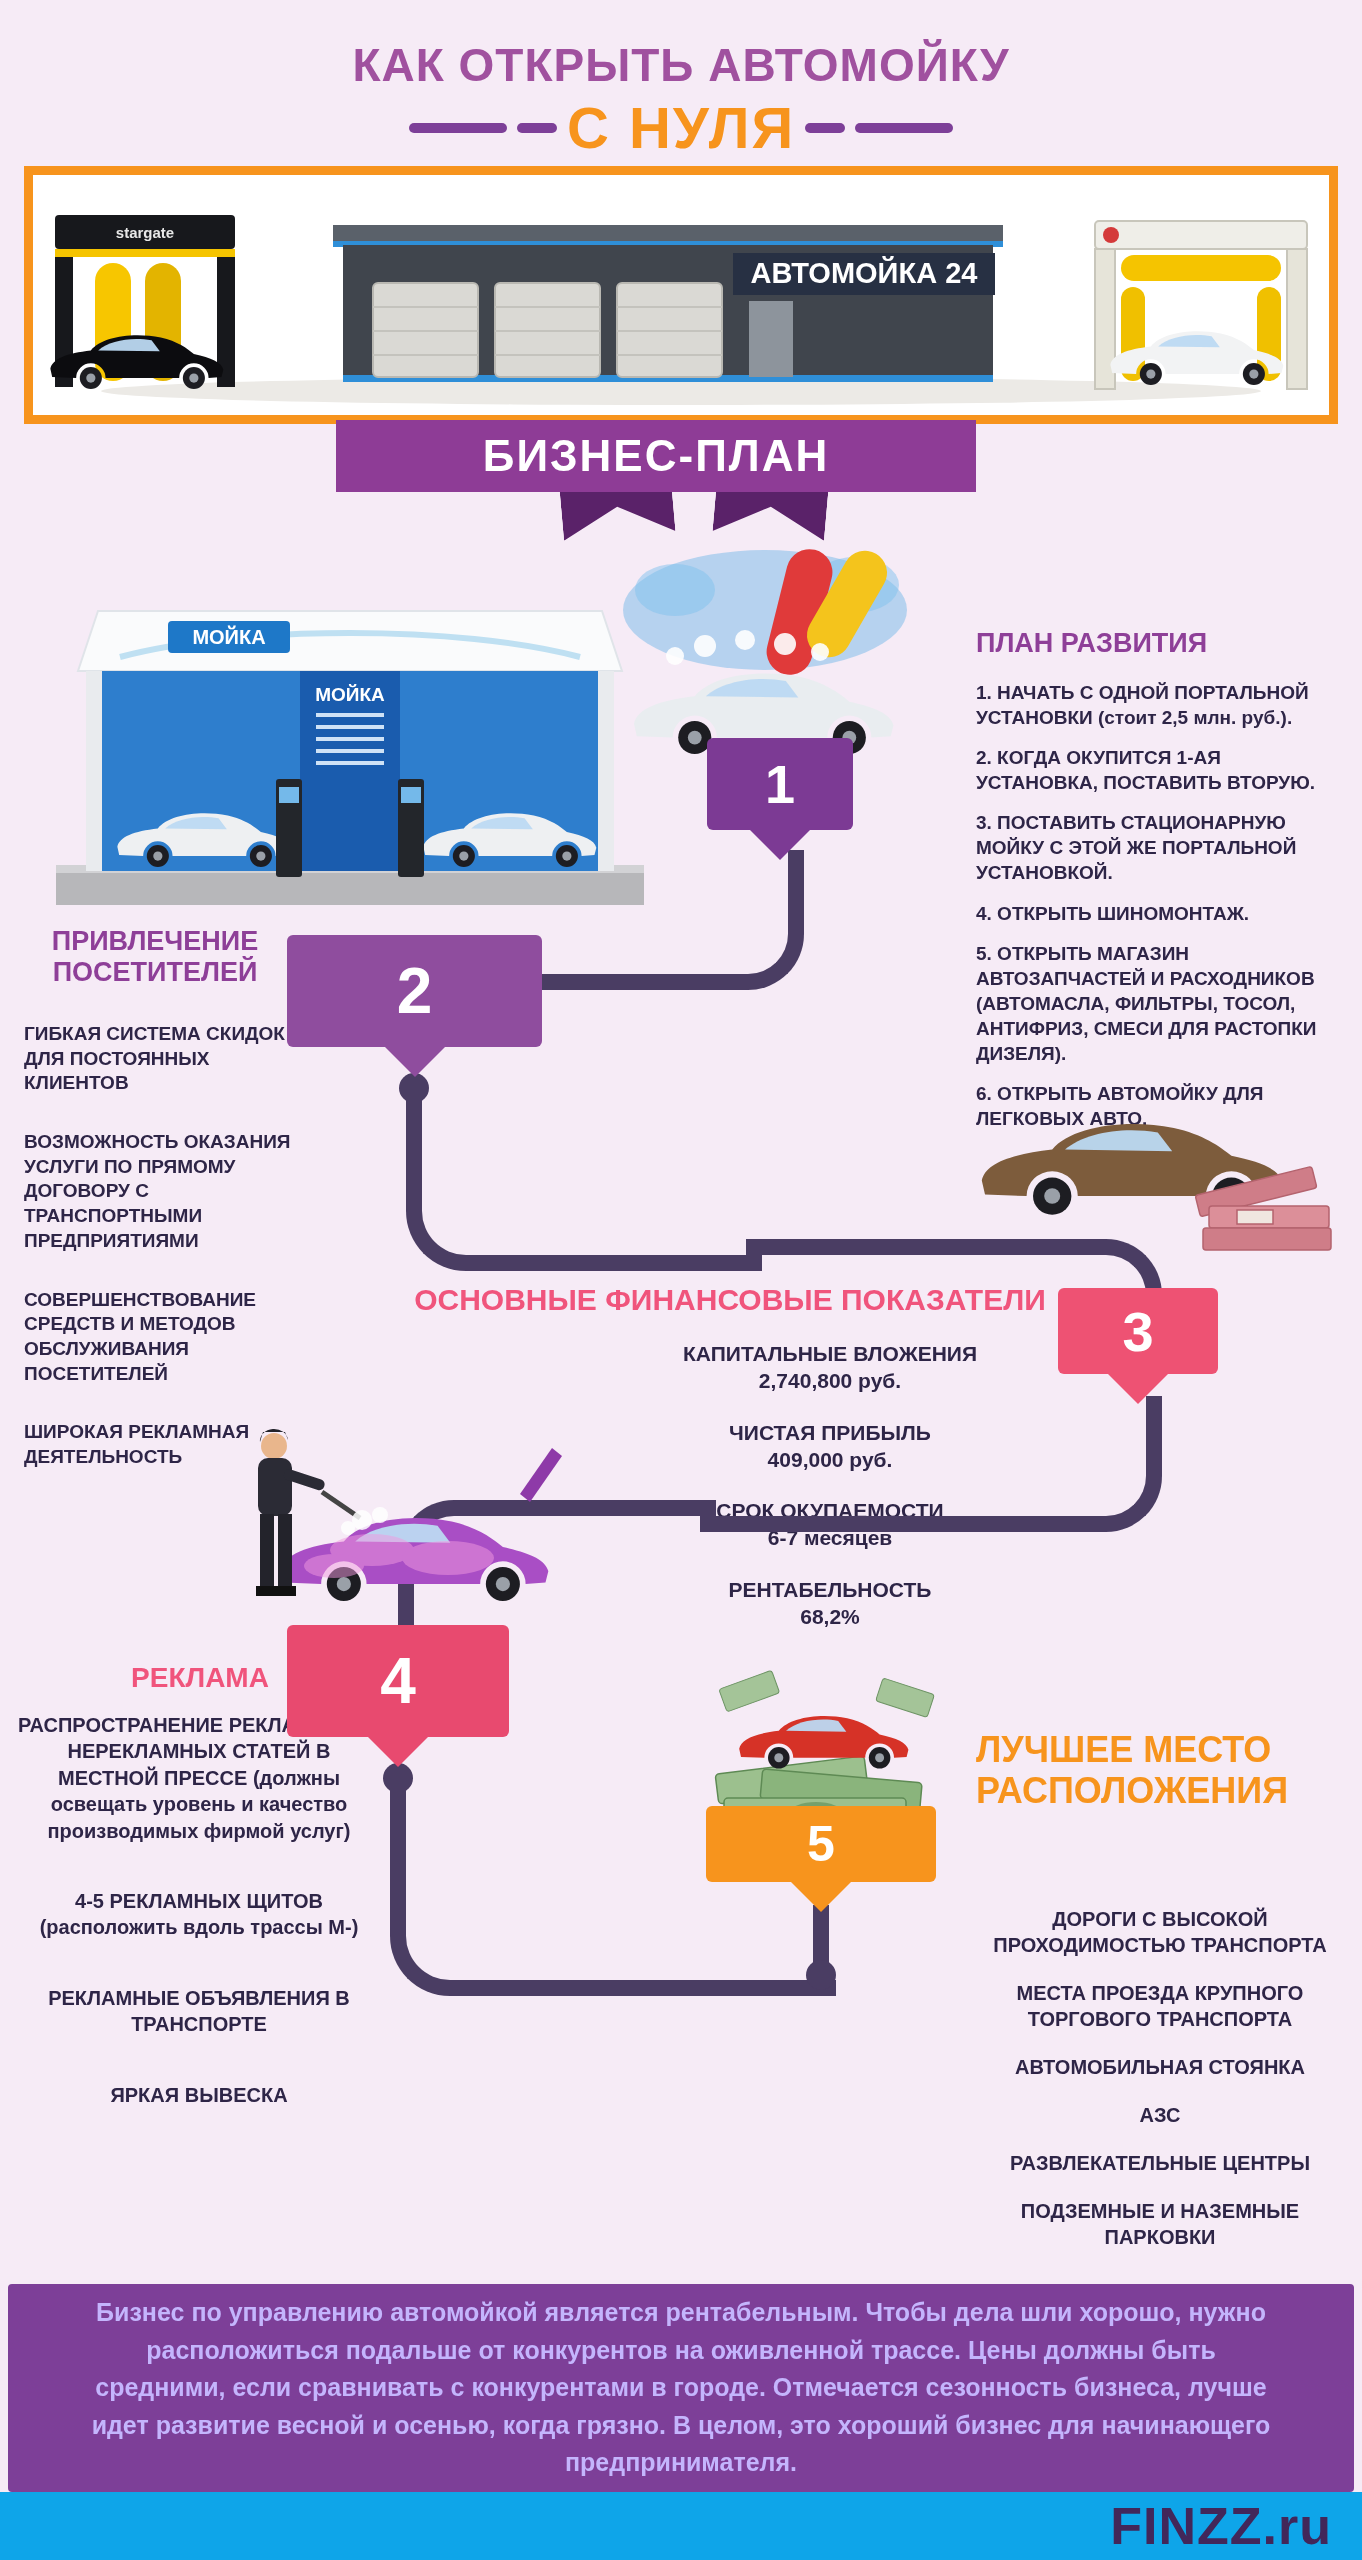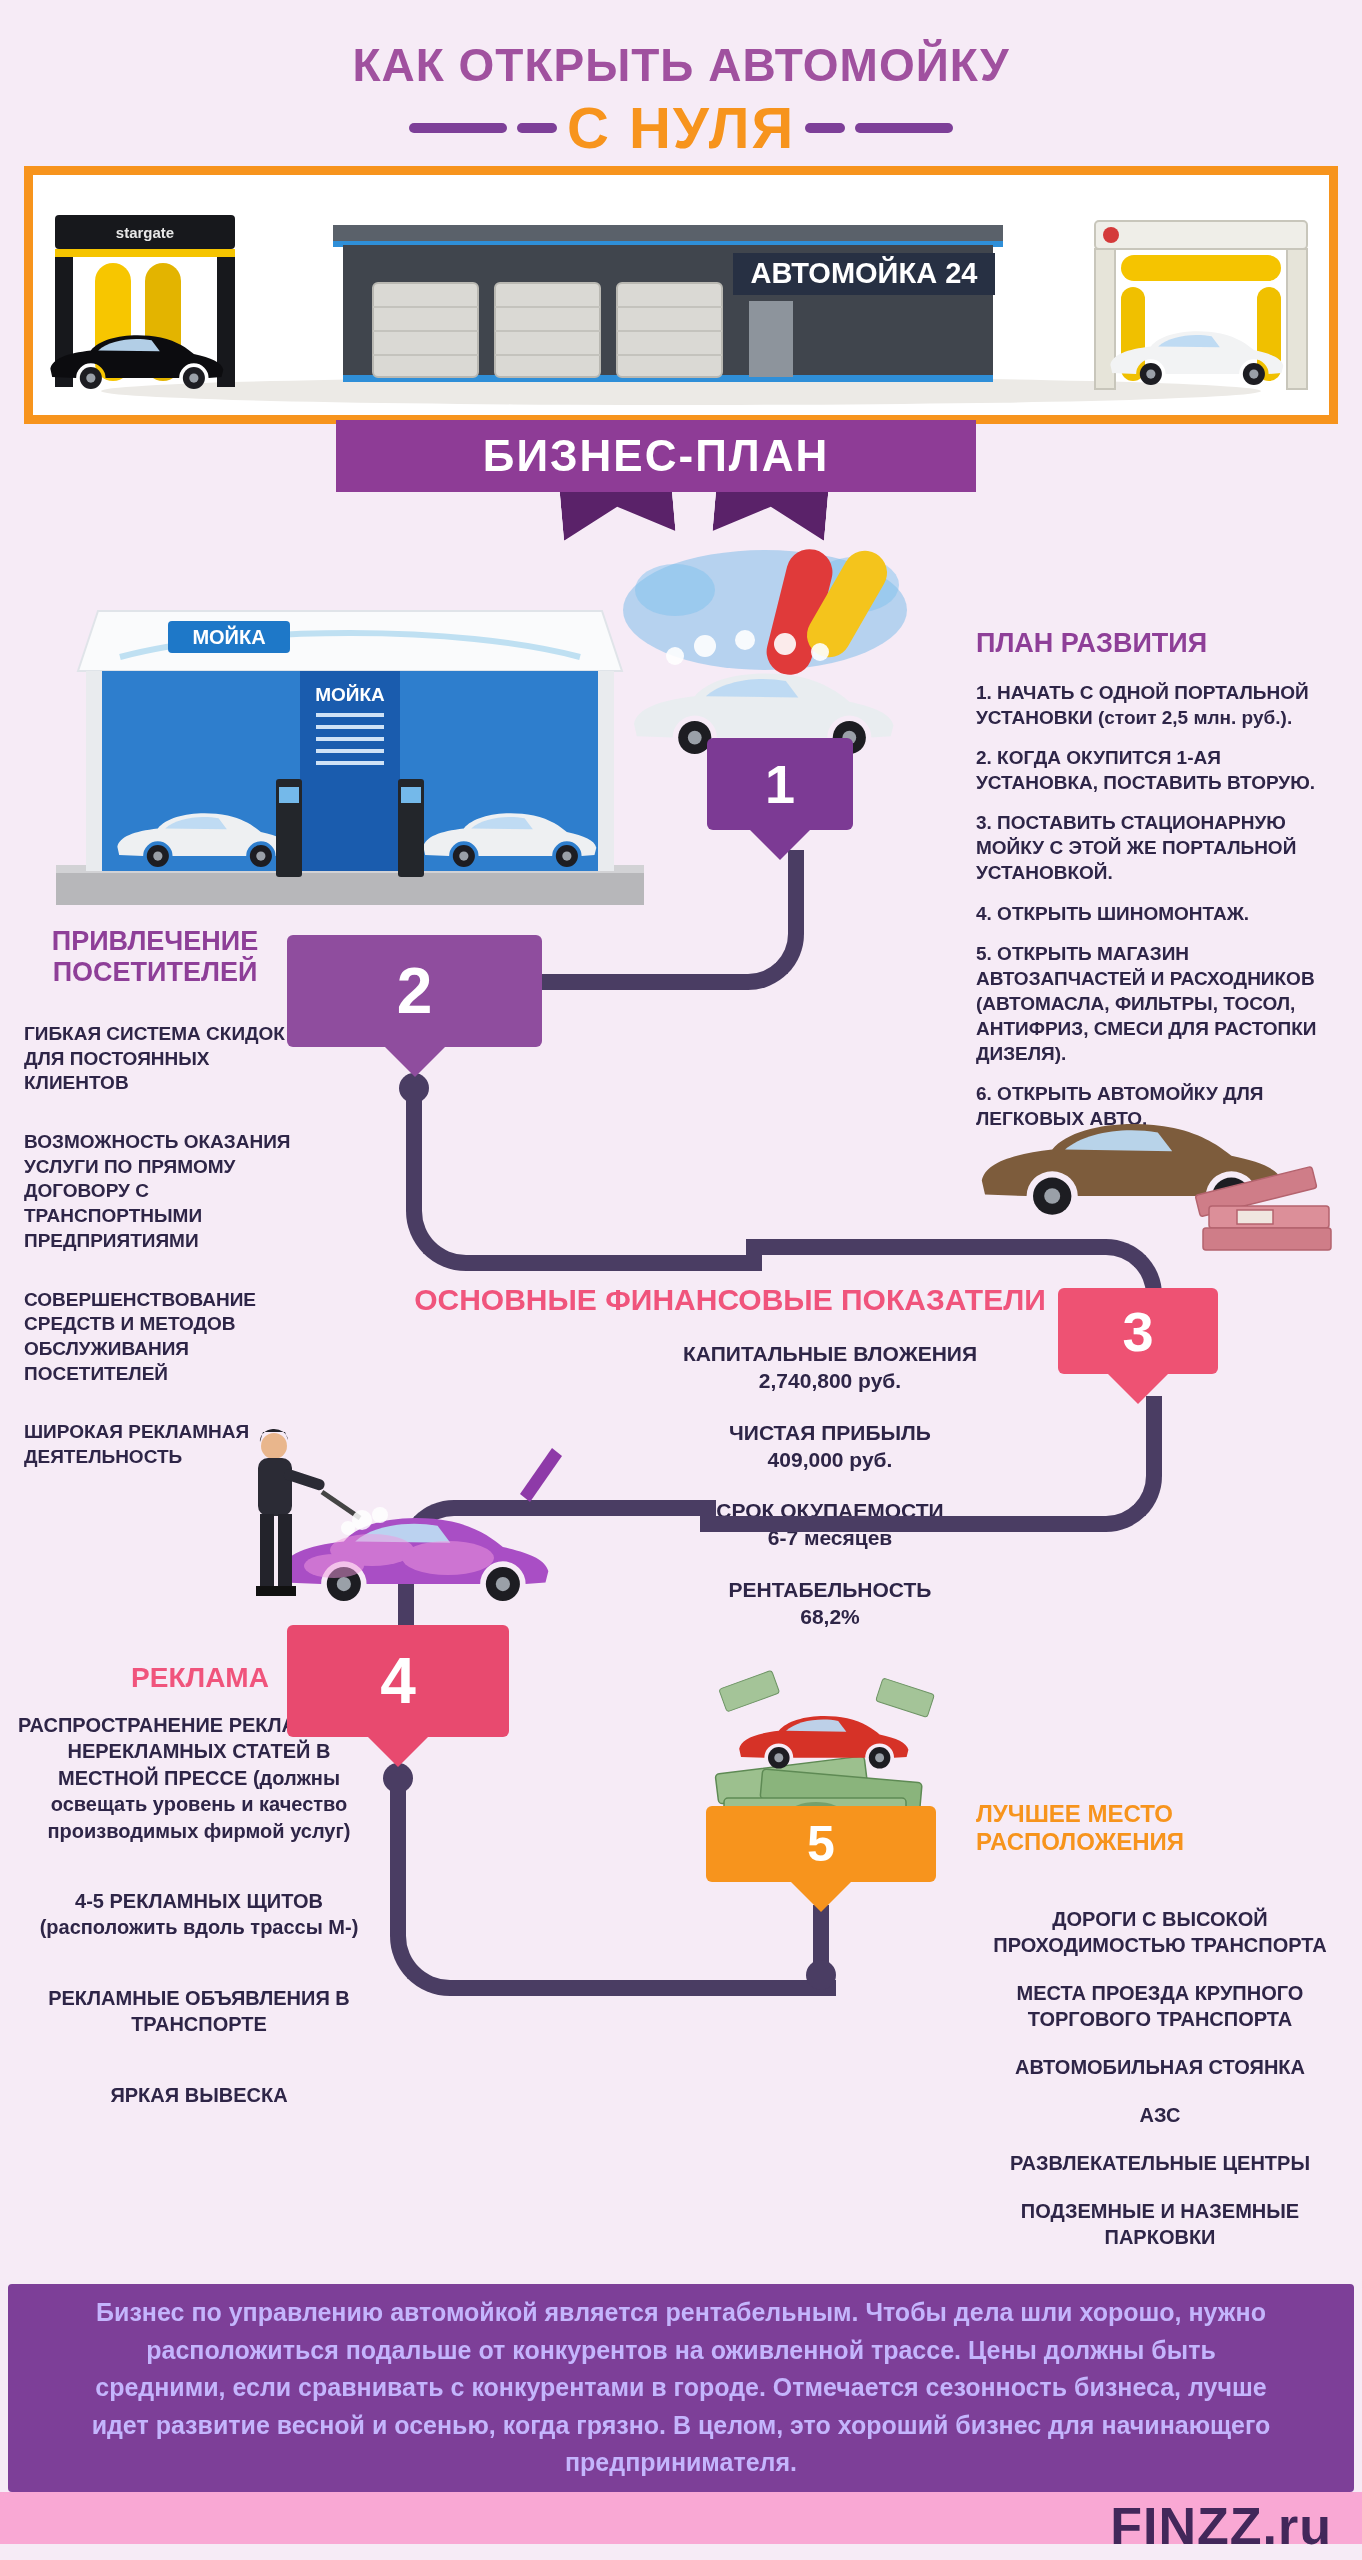--- a/index.html
+++ b/index.html
@@ -20,21 +20,21 @@
   .tag{position:absolute;z-index:5;display:flex;align-items:center;justify-content:center;color:#fff;font-weight:800;border-radius:6px;background:var(--c)}
   .tag::after{content:"";position:absolute;top:100%;left:50%;transform:translateX(-50%);border-left:30px solid transparent;border-right:30px solid transparent;border-top:30px solid var(--c)}
   .h-purple{color:#8e3f98;font-weight:800}
   .h-pink{color:#f0547c;font-weight:800}
   .h-orange{color:#f7941d;font-weight:800}
   .body-list{display:flex;flex-direction:column;color:#2e2547;font-weight:700}
   .fin-item div{margin:0}
   .art{z-index:4}
   .footer{left:8px;top:2284px;width:1346px;height:208px;background:#7d3f98;border-radius:4px;box-sizing:border-box;padding:20px 70px;z-index:2;display:flex;align-items:center}
   .footer p{margin:8px;color:#c4b5fd;font-size:25px;line-height:1.5;font-weight:700;text-align:center;width:100%}
-  .logo-bar{left:0;top:2492px;width:100%;height:52px;background:#f9a8d4;z-index:2}
+  .logo-bar{left:0;top:2492px;width:100%;height:68px;background:#0ea5e9;z-index:2}
   .logo{position:absolute;right:30px;top:4px;font-size:52px;font-weight:800;color:#42275a;letter-spacing:1px}
 </style>
 </head>
 <body>
 
 <div class="page">
 
   <svg width="0" height="0" style="position:absolute" aria-hidden="true">
     <defs>
       <g id="sedan">
@@ -284,21 +284,21 @@
   </div>
 
   <div class="abs h-pink" style="left:75px;top:1662px;width:250px;font-size:28px;text-align:center">РЕКЛАМА</div>
   <div class="abs body-list" style="left:16px;top:1712px;width:366px;font-size:20px;line-height:1.32;gap:44px;text-align:center">
     <div>РАСПРОСТРАНЕНИЕ РЕКЛАМНЫХ И НЕРЕКЛАМНЫХ СТАТЕЙ В МЕСТНОЙ ПРЕССЕ (должны освещать уровень и качество производимых фирмой услуг)</div>
     <div>4-5 РЕКЛАМНЫХ ЩИТОВ (расположить вдоль трассы М-)</div>
     <div>РЕКЛАМНЫЕ ОБЪЯВЛЕНИЯ В ТРАНСПОРТЕ</div>
     <div>ЯРКАЯ ВЫВЕСКА</div>
   </div>
 
-  <div class="abs h-orange" style="left:976px;top:1800px;width:340px;font-size:24px;line-height:1.15">ЛУЧШЕЕ МЕСТО РАСПОЛОЖЕНИЯ</div>
+  <div class="abs h-orange" style="left:976px;top:1729px;width:340px;font-size:36px;line-height:1.15">ЛУЧШЕЕ МЕСТО РАСПОЛОЖЕНИЯ</div>
   <div class="abs body-list" style="left:965px;top:1906px;width:390px;font-size:20px;line-height:1.3;gap:22px;text-align:center">
     <div>ДОРОГИ С ВЫСОКОЙ ПРОХОДИМОСТЬЮ ТРАНСПОРТА</div>
     <div>МЕСТА ПРОЕЗДА КРУПНОГО ТОРГОВОГО ТРАНСПОРТА</div>
     <div>АВТОМОБИЛЬНАЯ СТОЯНКА</div>
     <div>АЗС</div>
     <div>РАЗВЛЕКАТЕЛЬНЫЕ ЦЕНТРЫ</div>
     <div>ПОДЗЕМНЫЕ И НАЗЕМНЫЕ ПАРКОВКИ</div>
   </div>
 
   <div class="abs footer">

